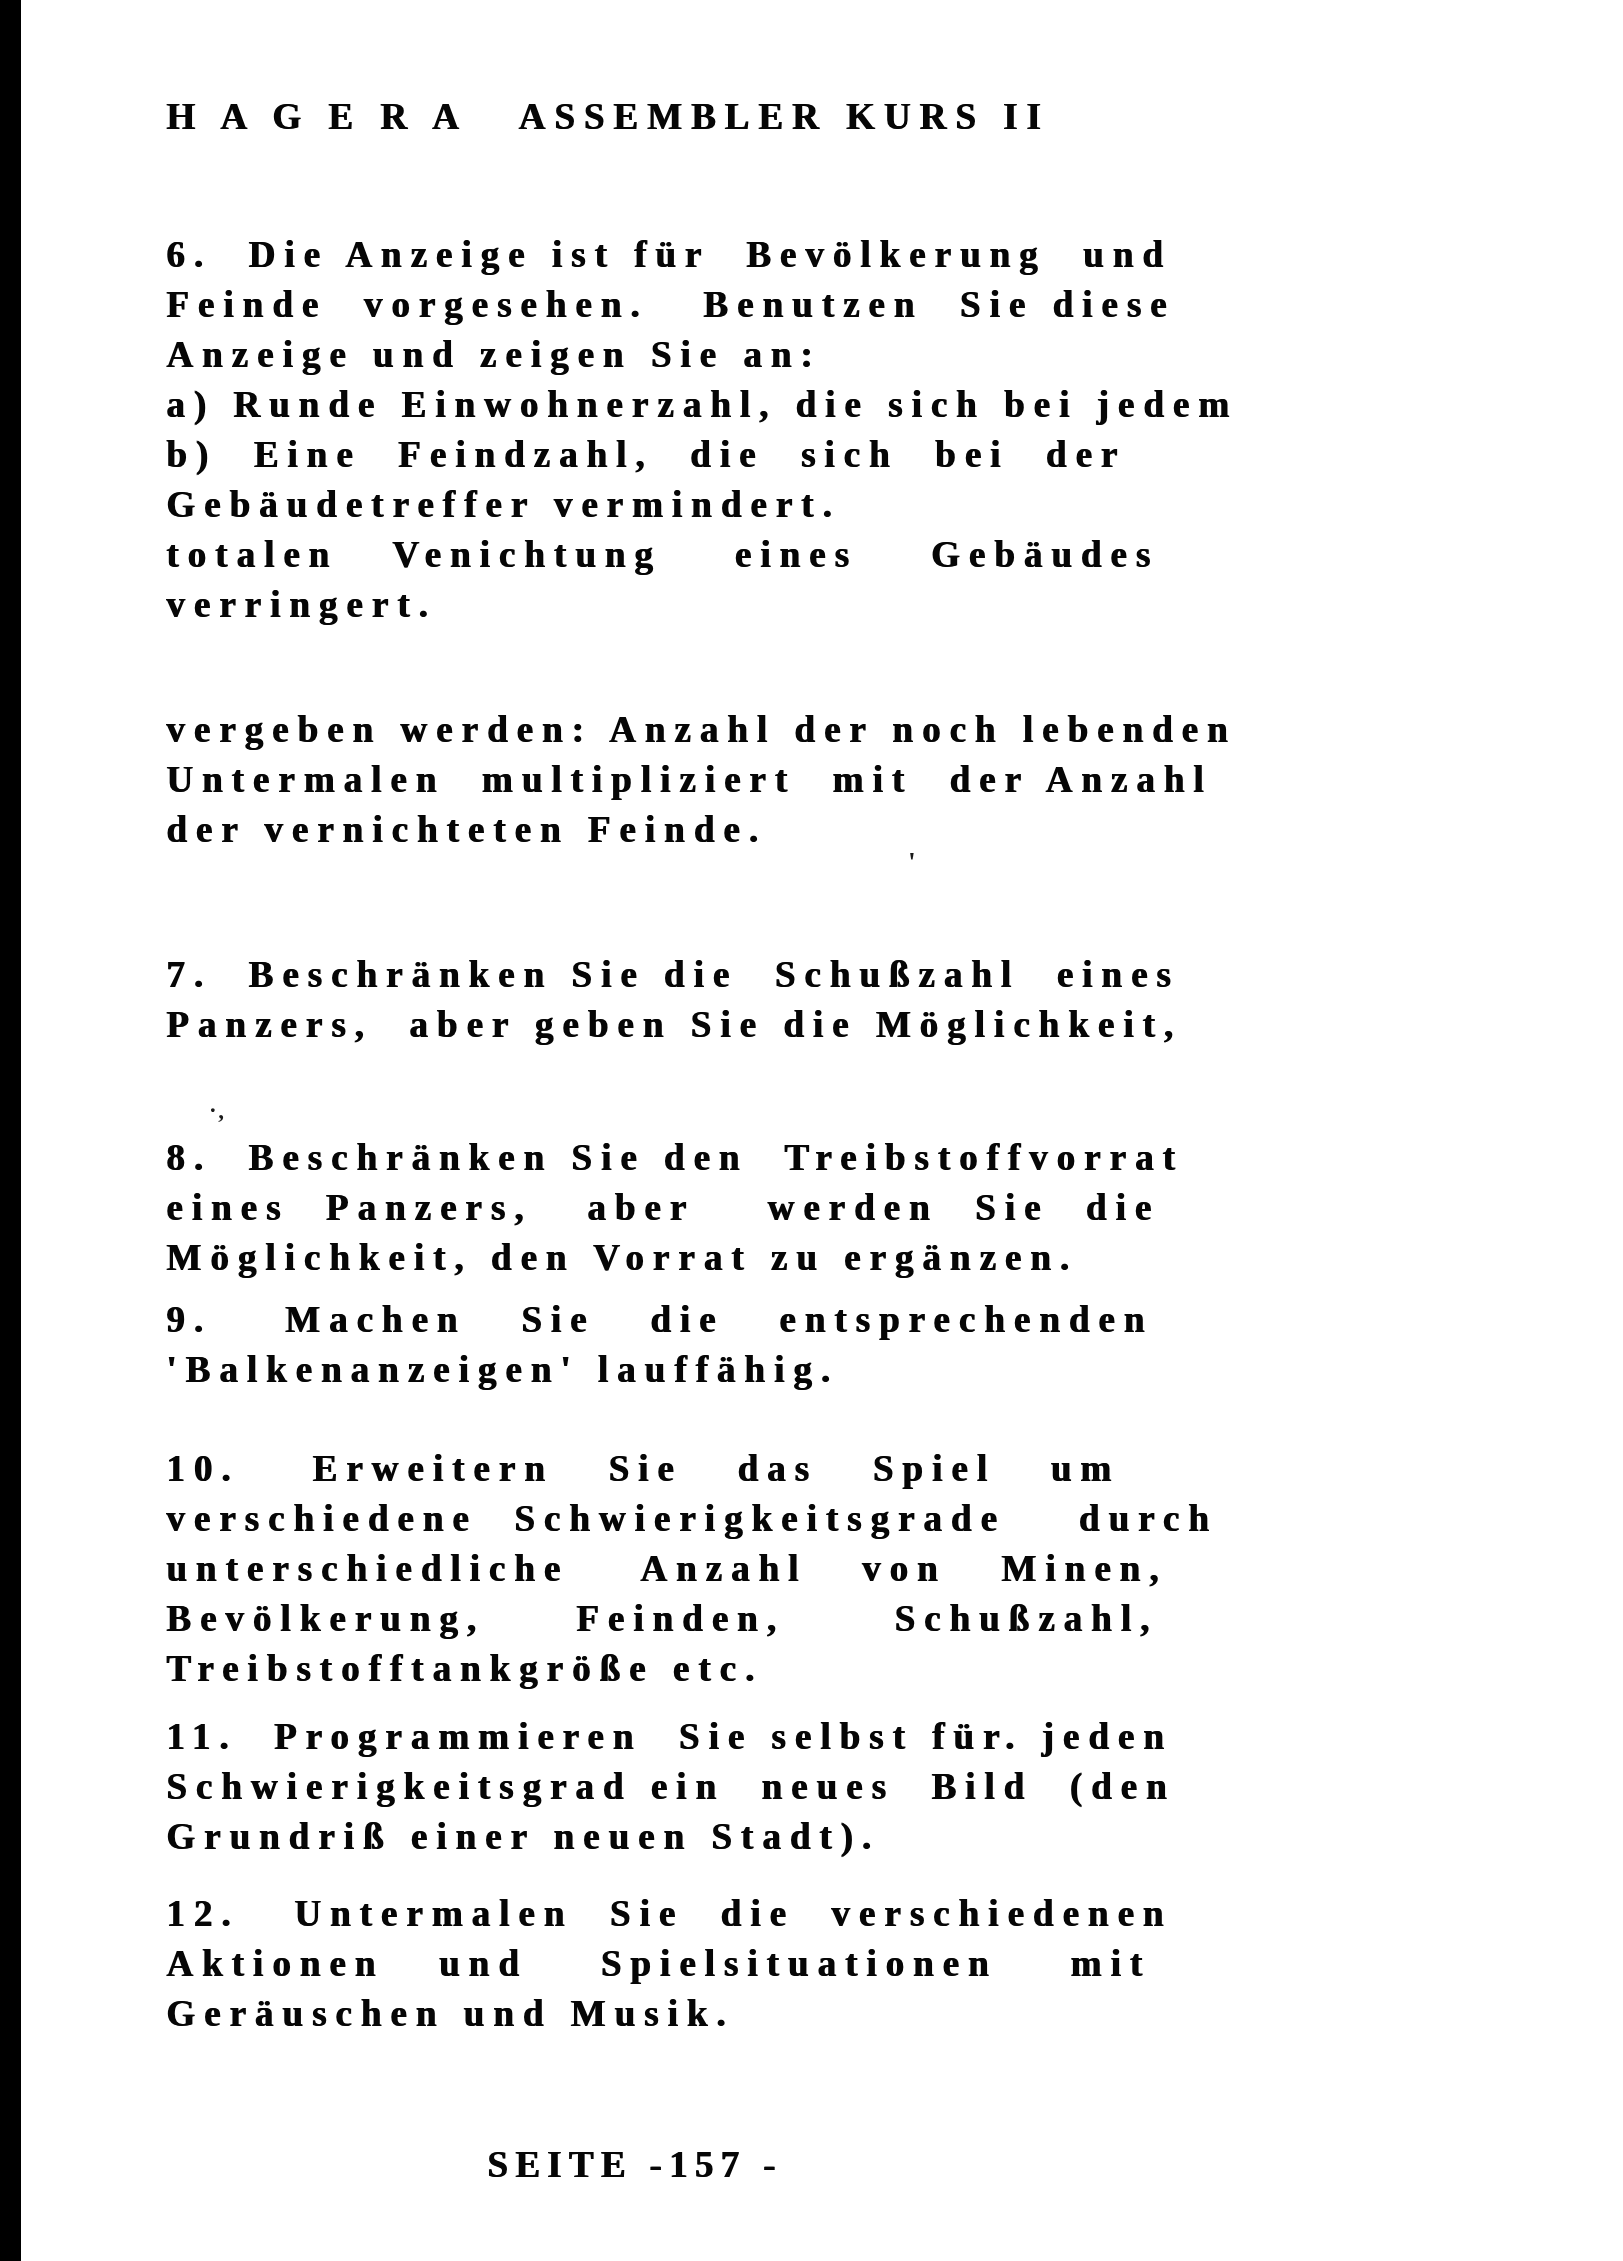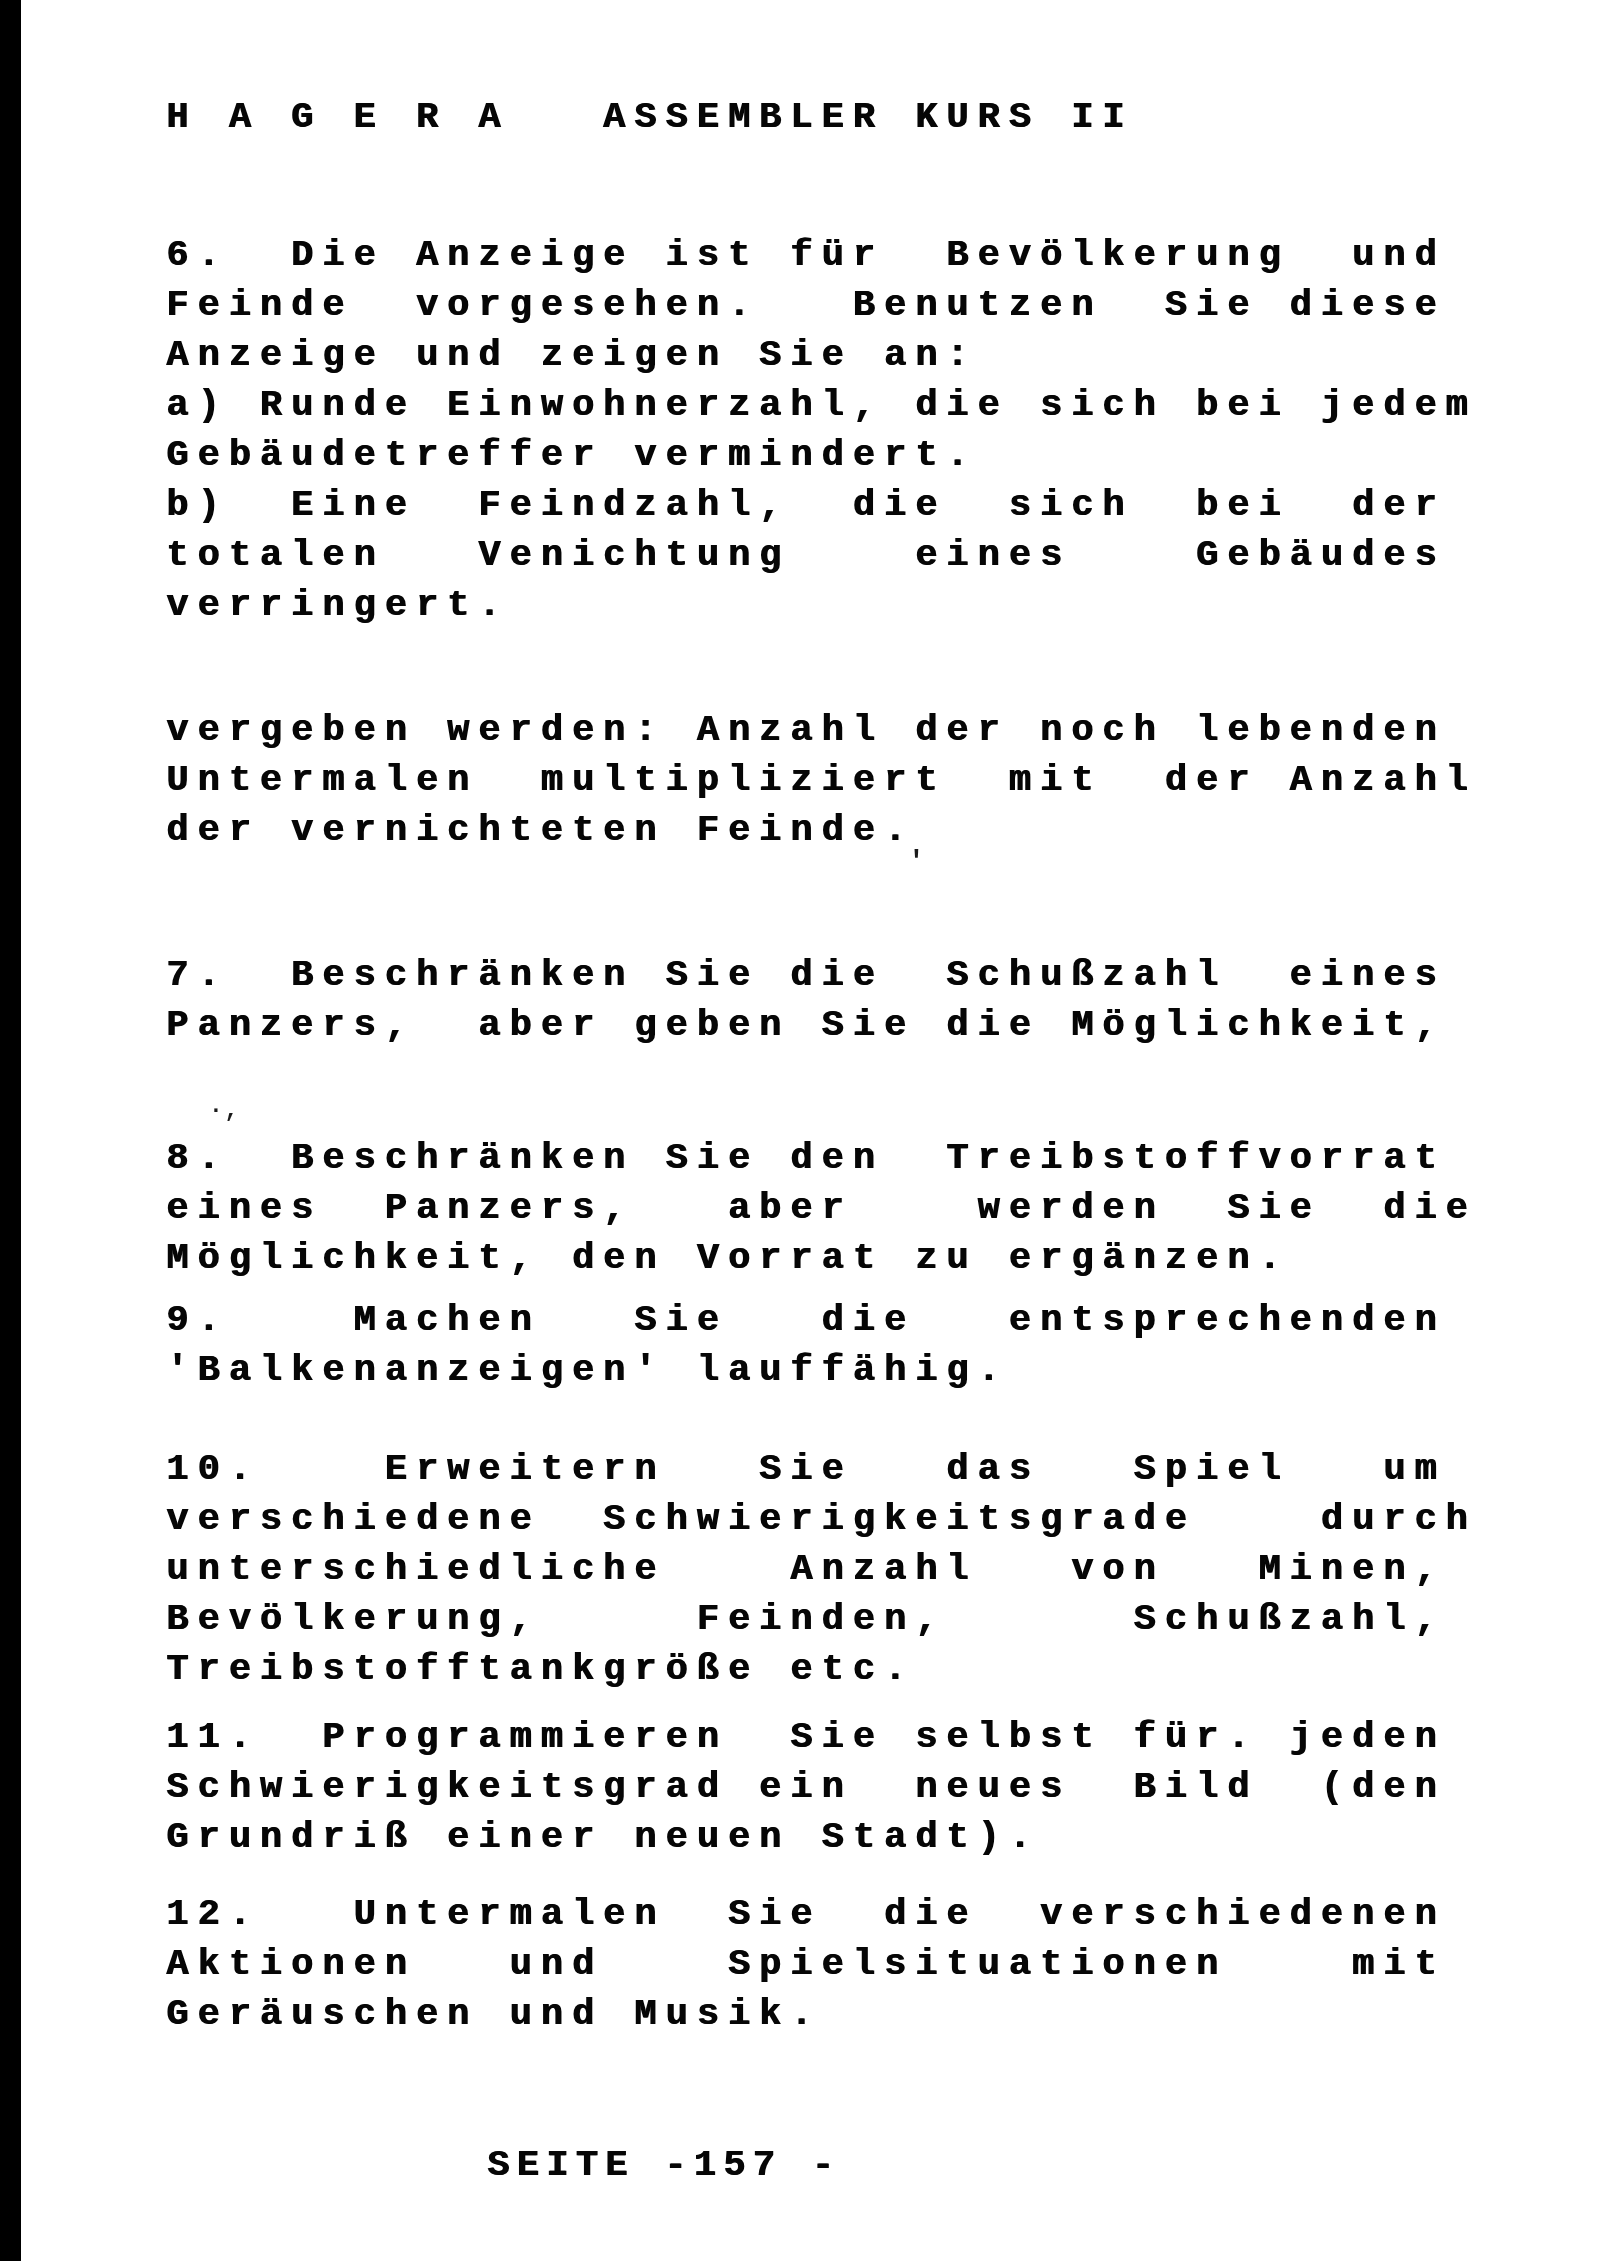--- a/index.html
+++ b/index.html
@@ -2,21 +2,21 @@
 <html style="font-size:13px"><head>
 <meta charset="utf-8">
 <style>
   html,body{margin:0;padding:0;background:#ffffff;}
   .page{
     position:relative;
     width:1624px;
     height:2261px;
     background:#ffffff;
     overflow:hidden;
-    font-family:Liberation Mono, monospace;
+    font-family:Liberation Serif, serif;
     font-weight:700;
     color:#060606;
   }
   .scan-bar{
     position:absolute;
     left:0;top:0;
     width:21px;height:2261px;
     background:#000000;
   }
   .txt{
@@ -55,22 +55,22 @@
 
   <div class="scan-bar"></div>
 
   <div class="txt header-line">H A G E R A   ASSEMBLER KURS II</div>
 
   <section class="para" style="top:230px">
     <div class="line">6.  Die Anzeige ist für  Bevölkerung  und</div>
     <div class="line">Feinde  vorgesehen.   Benutzen  Sie diese</div>
     <div class="line">Anzeige und zeigen Sie an:</div>
     <div class="line">a) Runde Einwohnerzahl, die sich bei jedem</div>
+    <div class="line">b)  Eine  Feindzahl,  die  sich  bei  der</div>
     <div class="line">Gebäudetreffer vermindert.</div>
-    <div class="line">b)  Eine  Feindzahl,  die  sich  bei  der</div>
     <div class="line">totalen   Venichtung    eines    Gebäudes</div>
     <div class="line">verringert.</div>
   </section>
 
   <section class="para" style="top:705px">
     <div class="line">vergeben werden: Anzahl der noch lebenden</div>
     <div class="line">Untermalen  multipliziert  mit  der Anzahl</div>
     <div class="line">der vernichteten Feinde.</div>
   </section>
 

